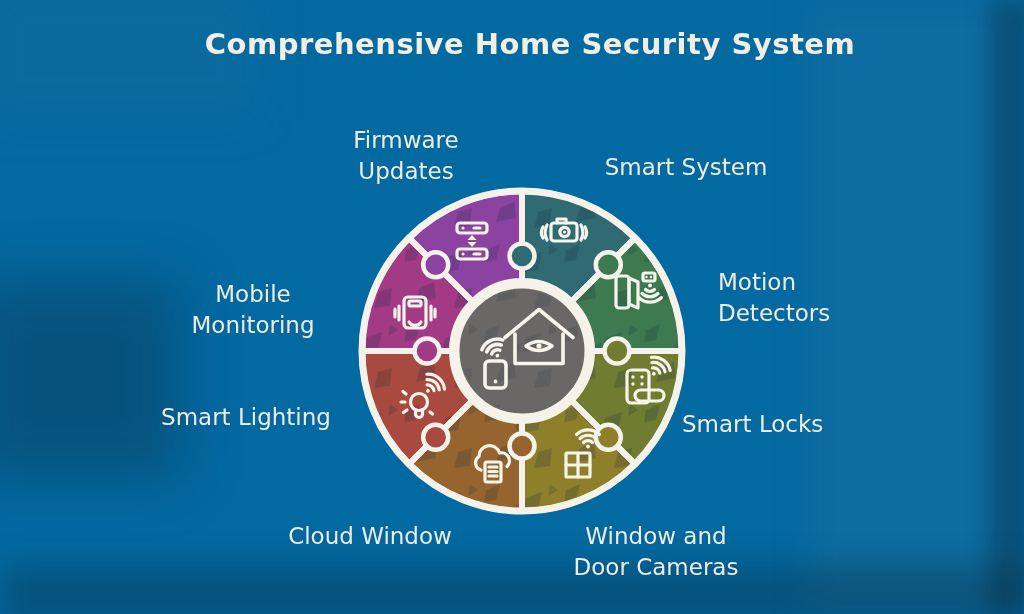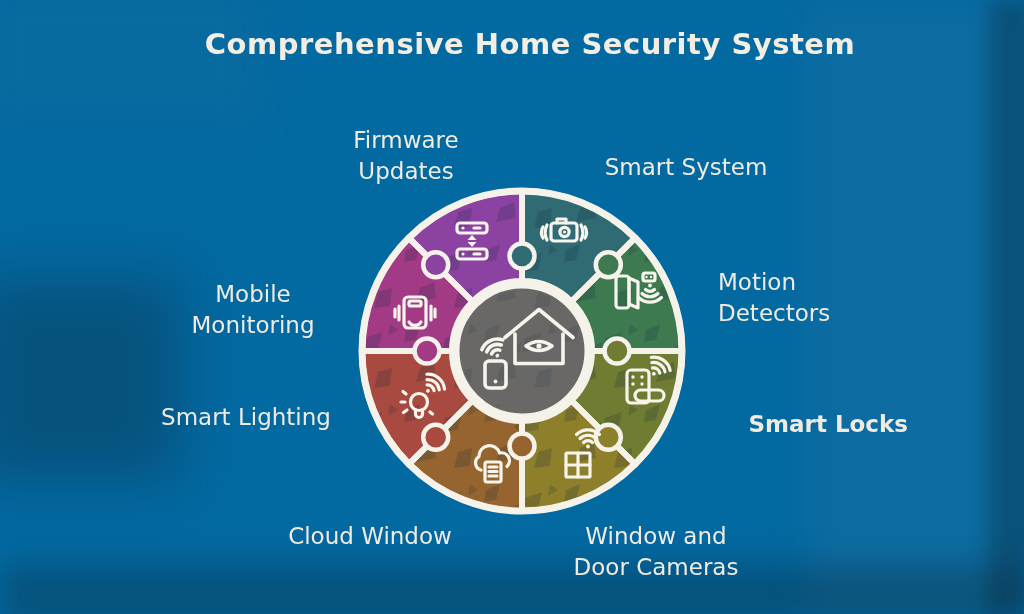--- a/index.html
+++ b/index.html
@@ -18,21 +18,21 @@
   .title{
     position:absolute;left:36px;right:0;top:27px;text-align:center;
     font-size:29px;font-weight:bold;color:#f3eee4;letter-spacing:.5px;
   }
   .lbl{
     position:absolute;color:#f0ebe0;font-size:23px;line-height:31px;
     white-space:pre-line;
   }
   .lbl-cameras {left:596px;top:152px;width:180px;text-align:center;}
   .lbl-motion  {left:718px;top:251px;width:176px;text-align:left;margin-top:16px;}
-  .lbl-locks   {left:718px;top:409px;width:190px;text-align:right;font-weight:bold;}
+  .lbl-locks   {left:682px;top:409px;width:190px;text-align:left;}
   .lbl-window  {left:566px;top:521px;width:180px;text-align:center;}
   .lbl-cloud   {left:280px;top:521px;width:180px;text-align:center;}
   .lbl-lighting{left:146px;top:402px;width:200px;text-align:center;}
   .lbl-mobile  {left:163px;top:251px;width:180px;text-align:center;margin-top:28px;}
   .lbl-firmware{left:316px;top:125px;width:180px;text-align:center;}
 
   svg.wheel{position:absolute;left:0;top:0;}
   .seg-outline{fill:none;stroke:#f5f2ea;stroke-width:6;stroke-linejoin:round;}
   .tab{stroke:#f5f2ea;stroke-width:4.5;}
   .ring{fill:none;stroke:#f5f2ea;stroke-width:7;}

